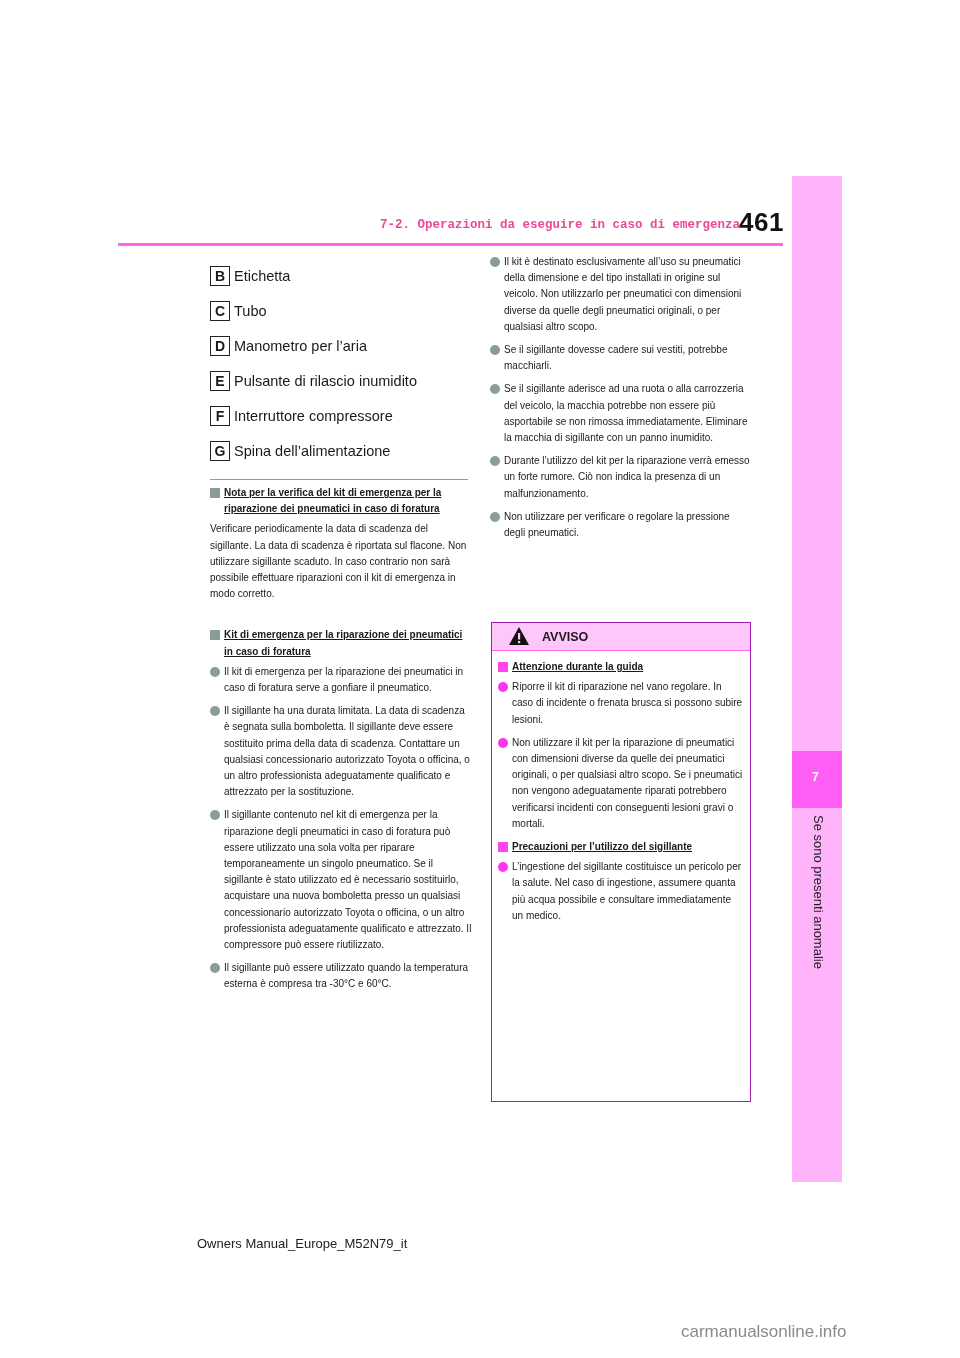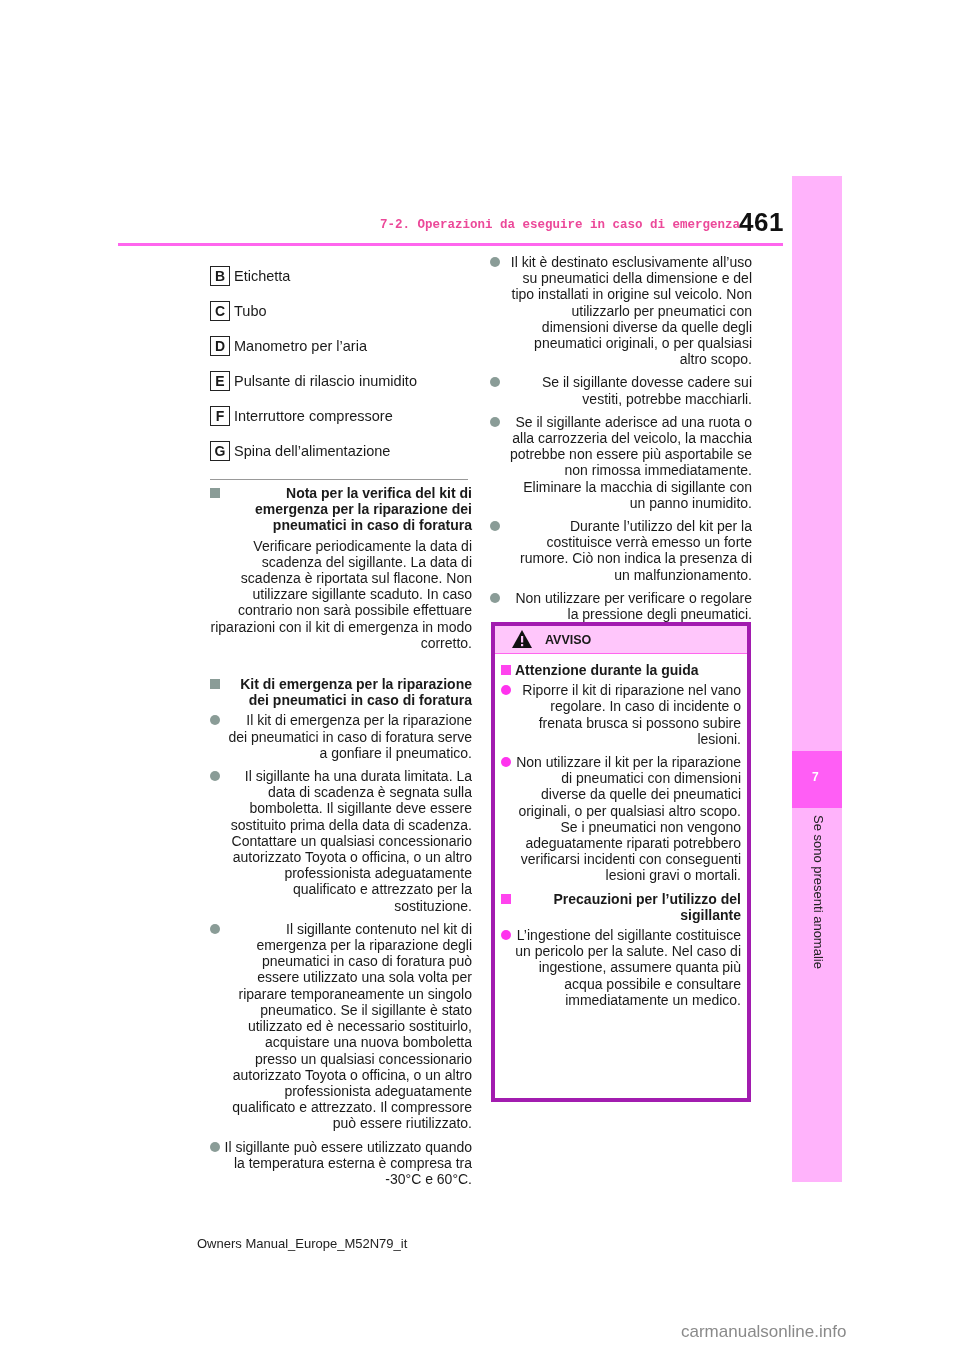--- a/index.html
+++ b/index.html
@@ -15,36 +15,36 @@
   .side-tab-chapter span { position: absolute; left: 20px; top: 19px; color: #fff; font-weight: bold; font-size: 12px; }
   .side-tab-label { position: absolute; left: 788px; top: 815px; width: 58px; height: 170px; }
   .side-tab-label span { position: absolute; left: 30px; top: 0; transform-origin: 0 0; transform: rotate(90deg) translateY(-50%); white-space: nowrap; font-size: 13px; color: #222; }
 
   .col-left { position: absolute; left: 210px; top: 258px; width: 260px; }
   .legend-item { display: flex; align-items: center; height: 35px; font-size: 14.5px; }
   .legend-key { display: inline-flex; align-items: center; justify-content: center; width: 20px; height: 20px; border: 1px solid #222; font-weight: bold; font-size: 14px; margin-right: 4px; }
 
   .divider { position: absolute; left: 210px; top: 479px; width: 258px; height: 1px; background: #999; }
 
-  .section { font-size: 14px; line-height: 16.2px; text-align: right; }
-  .sec-head { display: flex; font-weight: bold; margin-bottom: 4px; }
+  .section { font-size: 10px; line-height: 16.2px; }
+  .sec-head { display: flex; font-weight: bold; margin-bottom: 4px; text-decoration: underline; }
   .sq { display: inline-block; width: 10px; height: 10px; margin: 3px 4px 0 0; flex: 0 0 10px; }
   .sq.grey { background: #8a9c97; }
   .sq.pink { background: #ff44ee; }
   .sec-head span.txt { display: block; }
   .para { margin-bottom: 25px; }
   .bullet { display: flex; margin-bottom: 7px; }
   .dot { width: 10px; height: 10px; border-radius: 50%; margin: 3px 4px 0 0; flex: 0 0 10px; }
   .dot.grey { background: #8a9c97; }
   .dot.pink { background: #ff33ee; }
 
   .left-text { position: absolute; left: 210px; top: 485px; width: 262px; }
   .right-text { position: absolute; left: 490px; top: 254px; width: 262px; }
 
-  .warn-box { position: absolute; left: 491px; top: 622px; width: 260px; height: 480px; border: 4px solid #a21caf; }
+  .warn-box { position: absolute; left: 491px; top: 622px; width: 260px; height: 480px; border: 1px solid #a21caf; }
   .warn-head { height: 28px; background: #ffc6fb; border-bottom: 1px solid #ff66ee; position: relative; }
   .warn-head svg { position: absolute; left: 16px; top: 3px; }
   .warn-head span { position: absolute; left: 50px; top: 7px; font-weight: bold; font-size: 12.5px; }
   .warn-body { padding: 8px 6px 0 6px; }
 
   .footer { position: absolute; left: 197px; top: 1236px; font-size: 13px; color: #222; text-align: right; }
   .watermark { position: absolute; left: 681px; top: 1322px; font-size: 17px; color: #8a8a8a; }
 </style>
 </head>
 <body>
@@ -127,21 +127,21 @@
   <div class="bullet">
     <span class="dot grey"></span>
     <span>Se il sigillante dovesse cadere sui vestiti, potrebbe macchiarli.</span>
   </div>
   <div class="bullet">
     <span class="dot grey"></span>
     <span>Se il sigillante aderisce ad una ruota o alla carrozzeria del veicolo, la macchia potrebbe non essere più asportabile se non rimossa immediatamente. Eliminare la macchia di sigillante con un panno inumidito.</span>
   </div>
   <div class="bullet">
     <span class="dot grey"></span>
-    <span>Durante l’utilizzo del kit per la costituisce verrà emesso un forte rumore. Ciò non indica la presenza di un malfunzionamento.</span>
+    <span>Durante l’utilizzo del kit per la riparazione verrà emesso un forte rumore. Ciò non indica la presenza di un malfunzionamento.</span>
   </div>
   <div class="bullet">
     <span class="dot grey"></span>
     <span>Non utilizzare per verificare o regolare la pressione degli pneumatici.</span>
   </div>
 </div>
 
 <div class="warn-box">
   <div class="warn-head">
     <svg width="22" height="20" viewBox="0 0 22 20">

